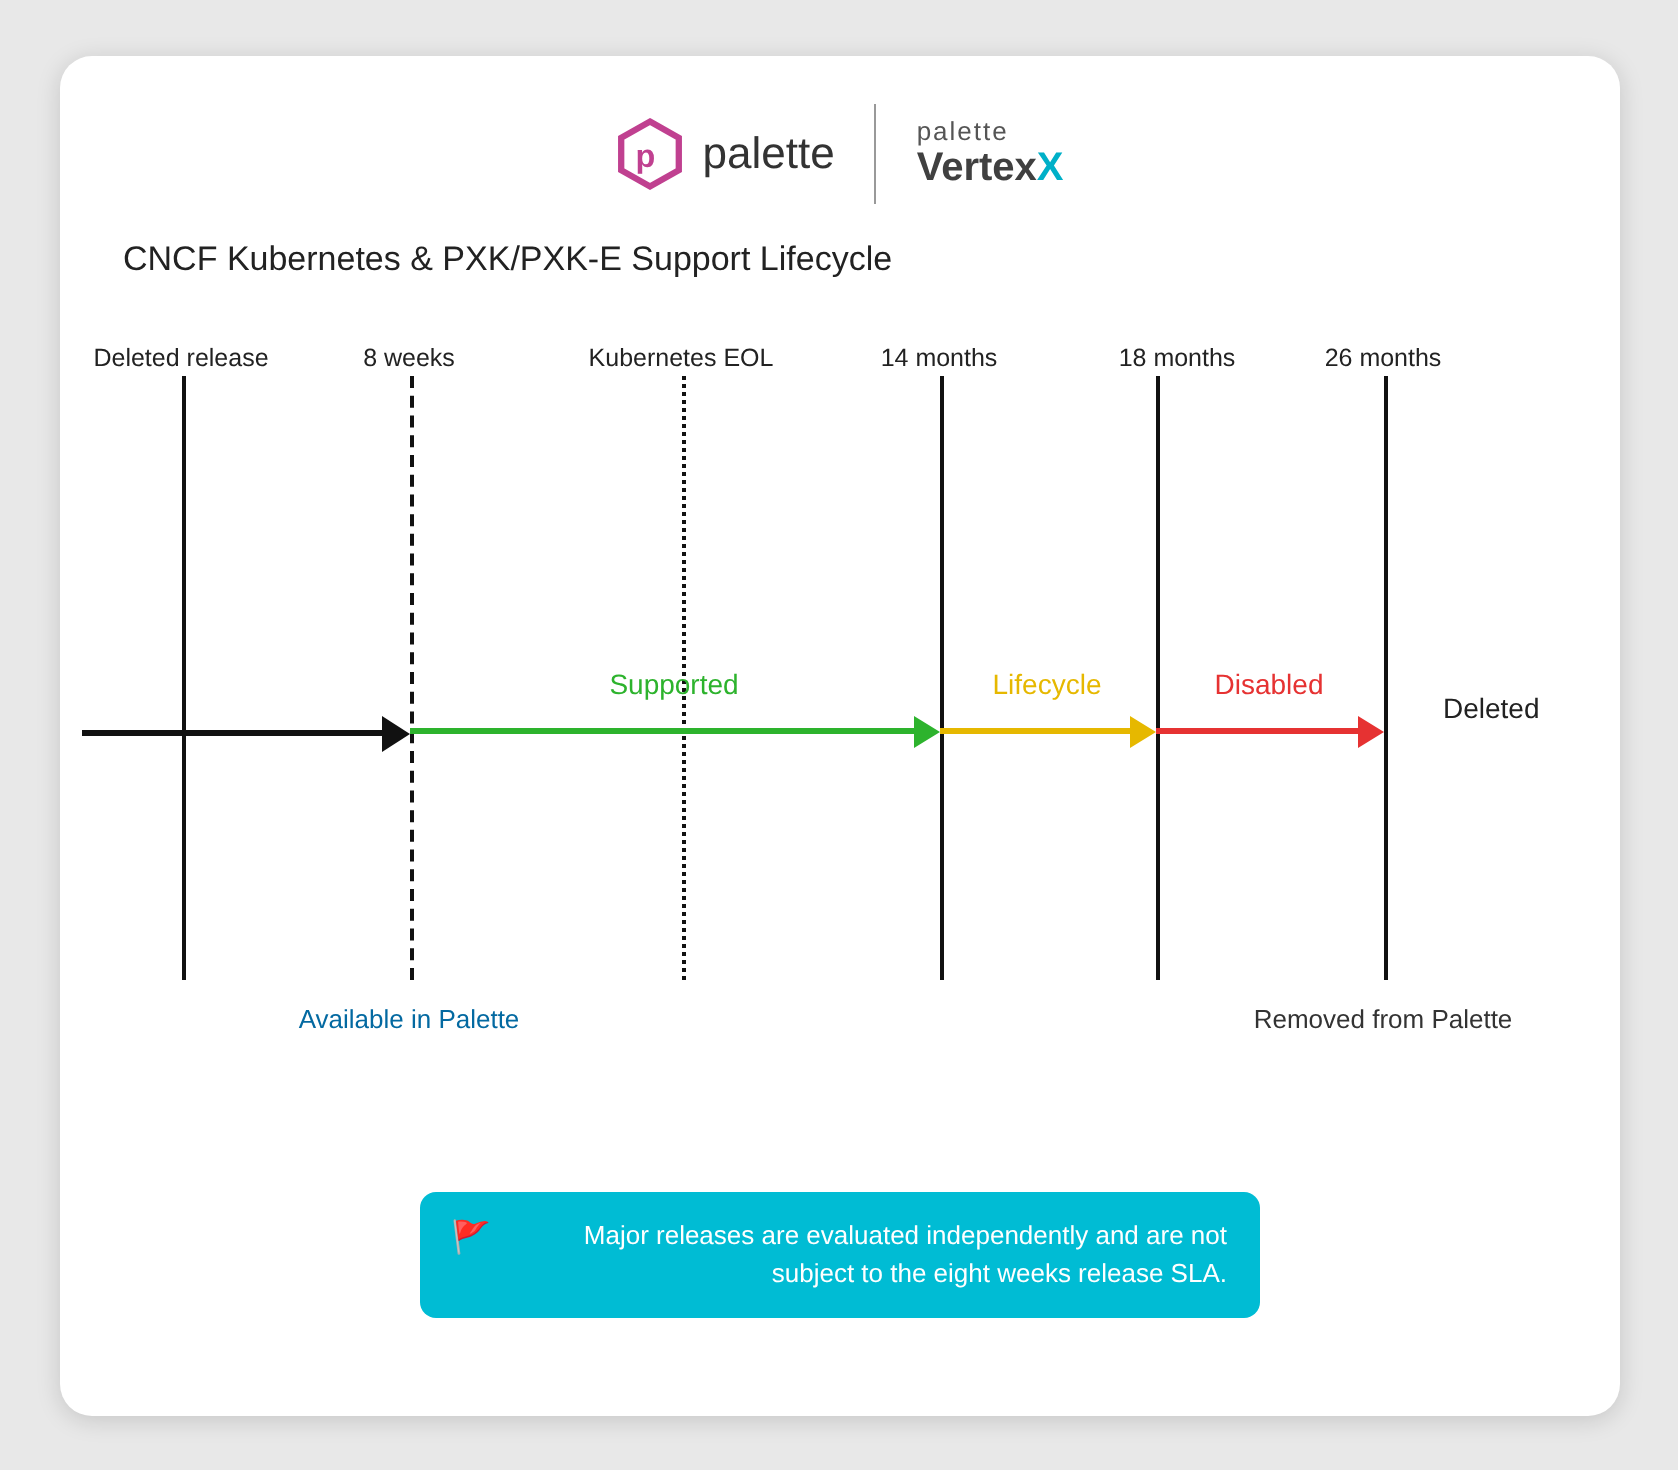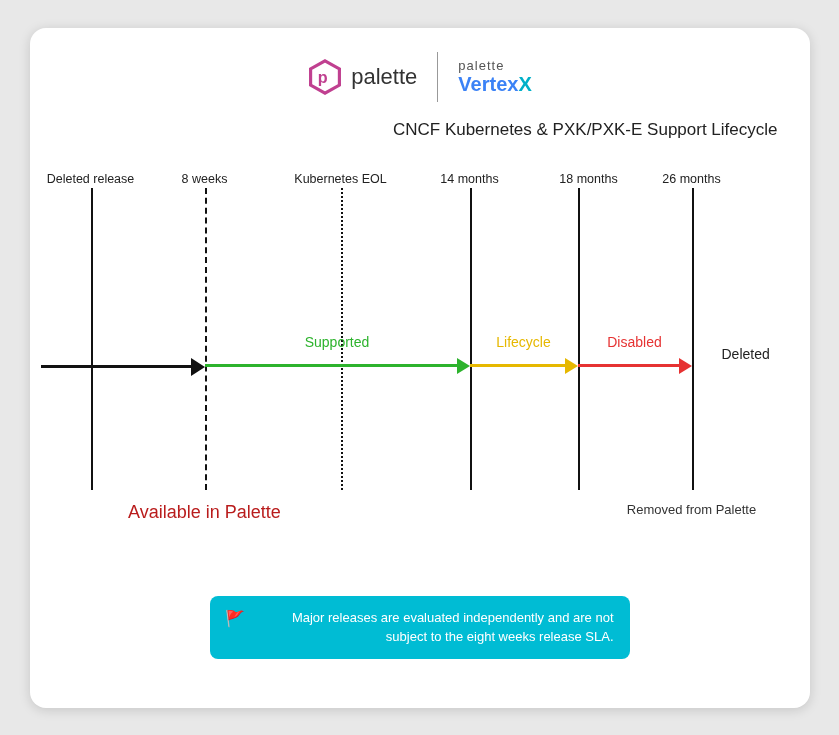--- a/index.html
+++ b/index.html
@@ -68,26 +68,26 @@
       letter-spacing: 1px;
     }
 
     .logo-vertex .vertex-text {
       font-size: 20px;
       font-weight: 700;
       color: #222;
     }
 
     .logo-vertex .vertex-text span {
-      color: #3b82f6;
+      color: #404040;
     }
 
     
     .chart-title {
-      text-align: right;
+      text-align: left;
       font-size: 17px;
       font-weight: 400;
       color: #222;
       margin-bottom: 20px;
     }
 
     
     .lifecycle-container {
       position: relative;
       width: 100%;
@@ -210,21 +210,21 @@
       <div style="position: absolute; left: 408px; top: 198px; width: 108px; display: flex; align-items: center;">
         <div style="flex: 1 1 0%; height: 3px; background: rgb(230, 184, 0);"></div>
         <div style="width: 0px; height: 0px; border-top: 8px solid transparent; border-bottom: 8px solid transparent; border-left: 13px solid rgb(230, 184, 0);"></div>
       </div>
       <div class="arrow-label" style="color: rgb(230, 50, 50); position: absolute; left: 573px; top: 174px; transform: translateX(-50%);">Disabled</div>
       <div style="position: absolute; left: 516px; top: 198px; width: 114px; display: flex; align-items: center;">
         <div style="flex: 1 1 0%; height: 3px; background: rgb(230, 50, 50);"></div>
         <div style="width: 0px; height: 0px; border-top: 8px solid transparent; border-bottom: 8px solid transparent; border-left: 13px solid rgb(230, 50, 50);"></div>
       </div>
       <div style="position: absolute; top: 186px; left: 660px; font-size: 14px; color: rgb(34, 34, 34);">Deleted</div>
-      <div style="position: absolute; top: 342px; left: 143px; transform: translateX(-50%); font-size: 18px; color: #b91c1c; white-space: nowrap;">Available in Palette</div>
+      <div style="position: absolute; top: 342px; left: 143px; transform: translateX(-50%); font-size: 13px; color: #0369a1; white-space: nowrap;">Available in Palette</div>
       <div style="position: absolute; top: 342px; left: 630px; transform: translateX(-50%); font-size: 13px; color: rgb(51, 51, 51); white-space: nowrap;">Removed from Palette</div>
     </div>
 
   <div class="info-box">
     <span class="flag-icon">🚩</span>
     <span class="info-text">Major releases are evaluated independently and are not subject to the eight weeks release SLA.</span>
   </div>
 
 </div>
 

